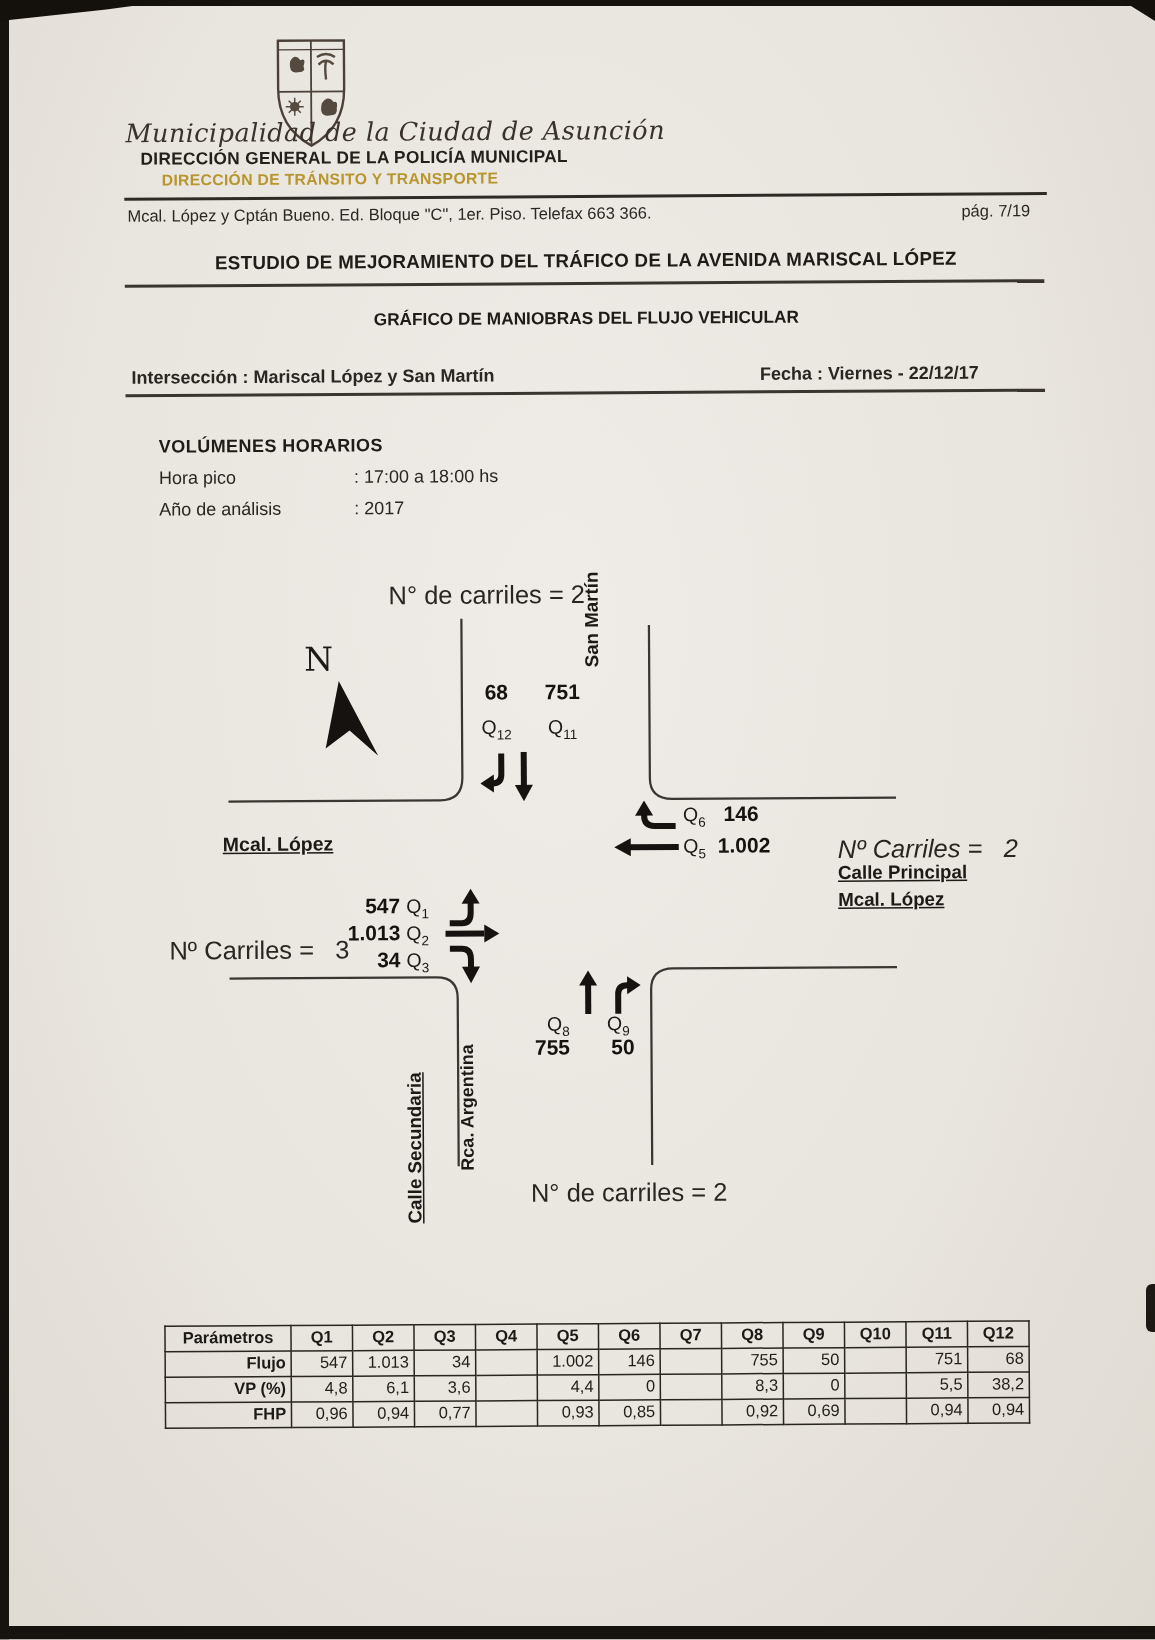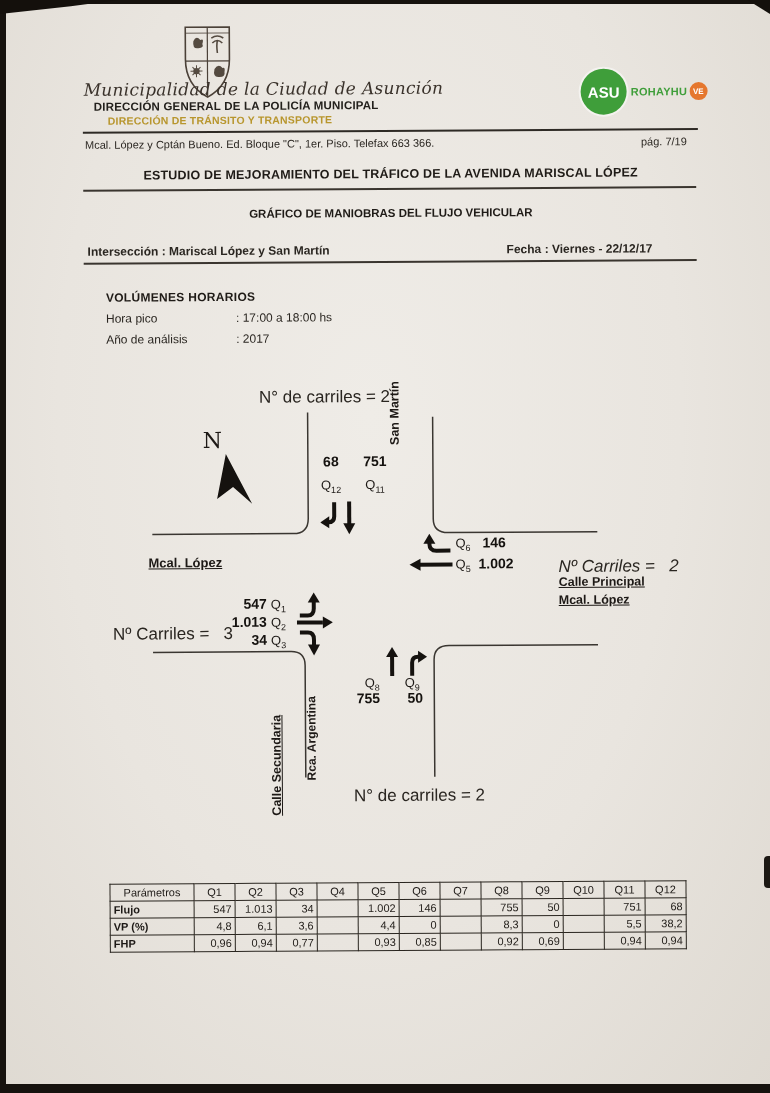--- a/index.html
+++ b/index.html
@@ -41,22 +41,22 @@
   .flow-val{font-weight:bold;font-size:14px;color:#15120f;text-align:center;}
   .flow-val.ra{text-align:right;}
   .qlbl{font-size:13px;color:#1d1916;}
   .qlbl sub{font-size:9px;}
   .vlabel{position:absolute;transform:rotate(-90deg);transform-origin:left bottom;white-space:nowrap;font-weight:bold;font-size:12.5px;color:#1d1916;line-height:16px;height:16px;}
   .u{text-decoration:underline;}
   .north-n{font-family:"DejaVu Serif", serif;font-size:22px;color:#1d1916;}
   
   table.params{border-collapse:collapse;table-layout:fixed;}
   table.params th, table.params td{border:1px solid #29251f;font-size:11px;height:16px;padding:0 3px;overflow:hidden;white-space:nowrap;}
-  table.params th{font-weight:normal;text-align:center;color:#1d1916;}
-  td.pname{font-weight:bold;text-align:left;color:#1d1916;margin-top:12px;}
+  table.params th{font-weight:bold;text-align:center;color:#1d1916;}
+  td.pname{font-weight:bold;text-align:right;color:#1d1916;margin-top:12px;}
   td.val{text-align:right;color:#211d19;}
   svg{display:block;}
 </style>
 </head>
 <body>
 
 <div class="sheet">
  <div class="content">
 
   <div class="abs" style="left:176px;top:22px;width:68px;height:78px;">
@@ -70,25 +70,20 @@
       <circle cx="23" cy="48" r="3.2" fill="#544a40"></circle>
       <path d="M23,42 v12 M17,48 h12 M19,44 l8,8 M27,44 l-8,8" stroke="#544a40" stroke-width="1"></path>
       <path d="M41,46 q4,-6 8,-1 q3,-1 2,4 q1,5 -5,5 q-7,1 -5,-8 z" fill="#544a40"></path>
     </svg>
   </div>
 
   <div class="abs script-title" style="left:86px;top:78px;">Municipalidad de la Ciudad de Asunción</div>
   <div class="abs dir1" style="left:96px;top:99px;">DIRECCIÓN GENERAL DE LA POLICÍA MUNICIPAL</div>
   <div class="abs dir2" style="left:110px;top:113px;">DIRECCIÓN DE TRÁNSITO Y TRANSPORTE</div>
 
-  <div class="abs logo-wrap" style="left:583px;top:70px;">
-    <div class="asu-circle">ASU</div>
-    <div class="rohayhu">ROHAYHU</div>
-    <div class="ve-circle">VE</div>
-  </div>
 
   <div class="abs rule" style="left:85px;top:130px;width:615px;"></div>
   <div class="abs addr" style="left:87px;top:137px;">Mcal. López y Cptán Bueno. Ed. Bloque "C", 1er. Piso. Telefax 663 366.</div>
   <div class="abs addr" style="left:643px;top:137px;">pág. 7/19</div>
 
   <div class="abs t1" style="left:85px;top:167px;width:615px;">ESTUDIO DE MEJORAMIENTO DEL TRÁFICO DE LA AVENIDA MARISCAL LÓPEZ</div>
   <div class="abs thinrule" style="left:85px;top:188px;width:613px;"></div>
   <div class="abs t2" style="left:85px;top:207px;width:615px;">GRÁFICO DE MANIOBRAS DEL FLUJO VEHICULAR</div>
 
   <div class="abs introw" style="left:89px;top:243px;">Intersección : Mariscal López y San Martín</div>

